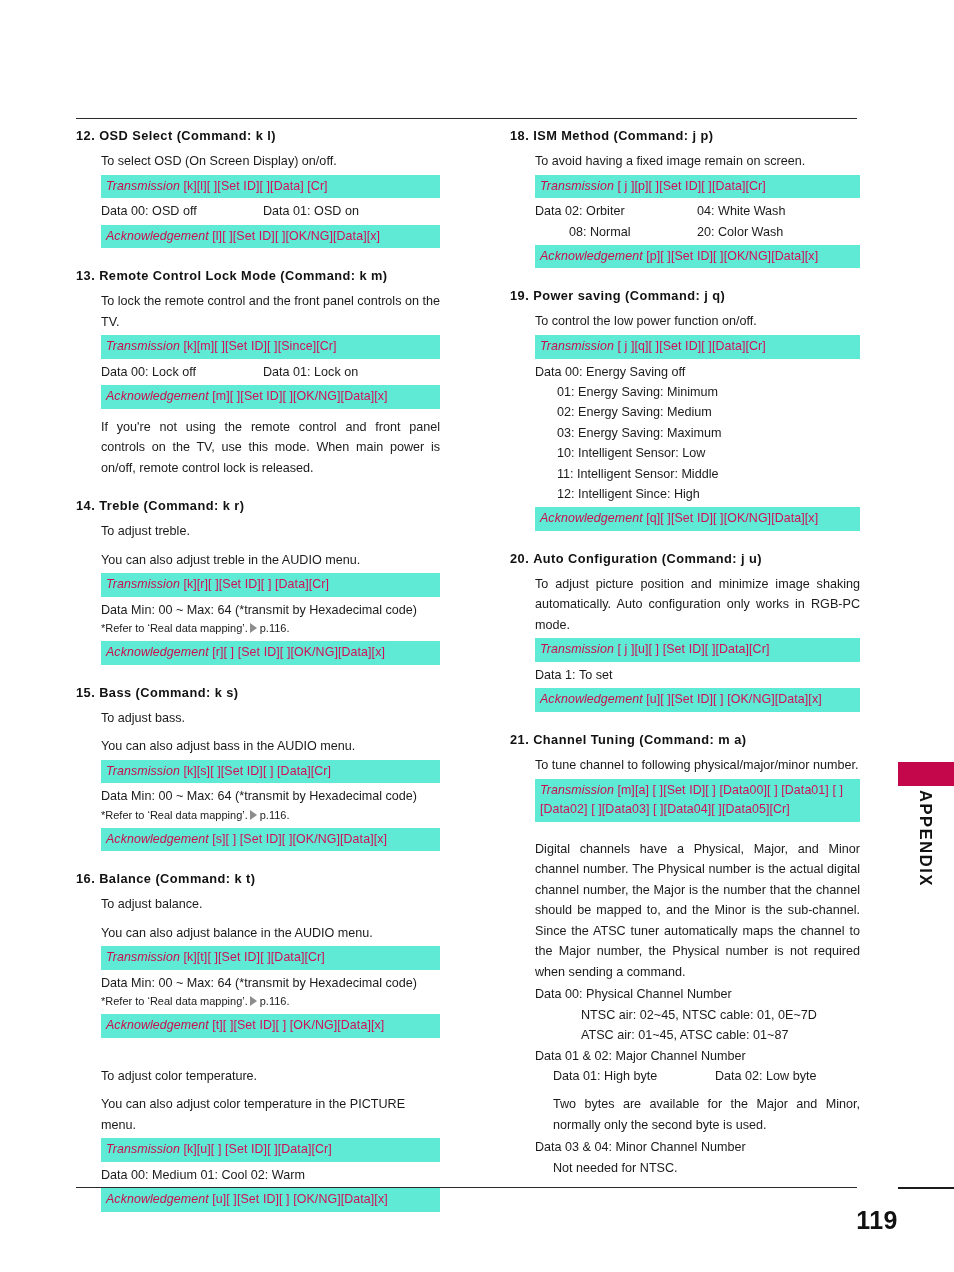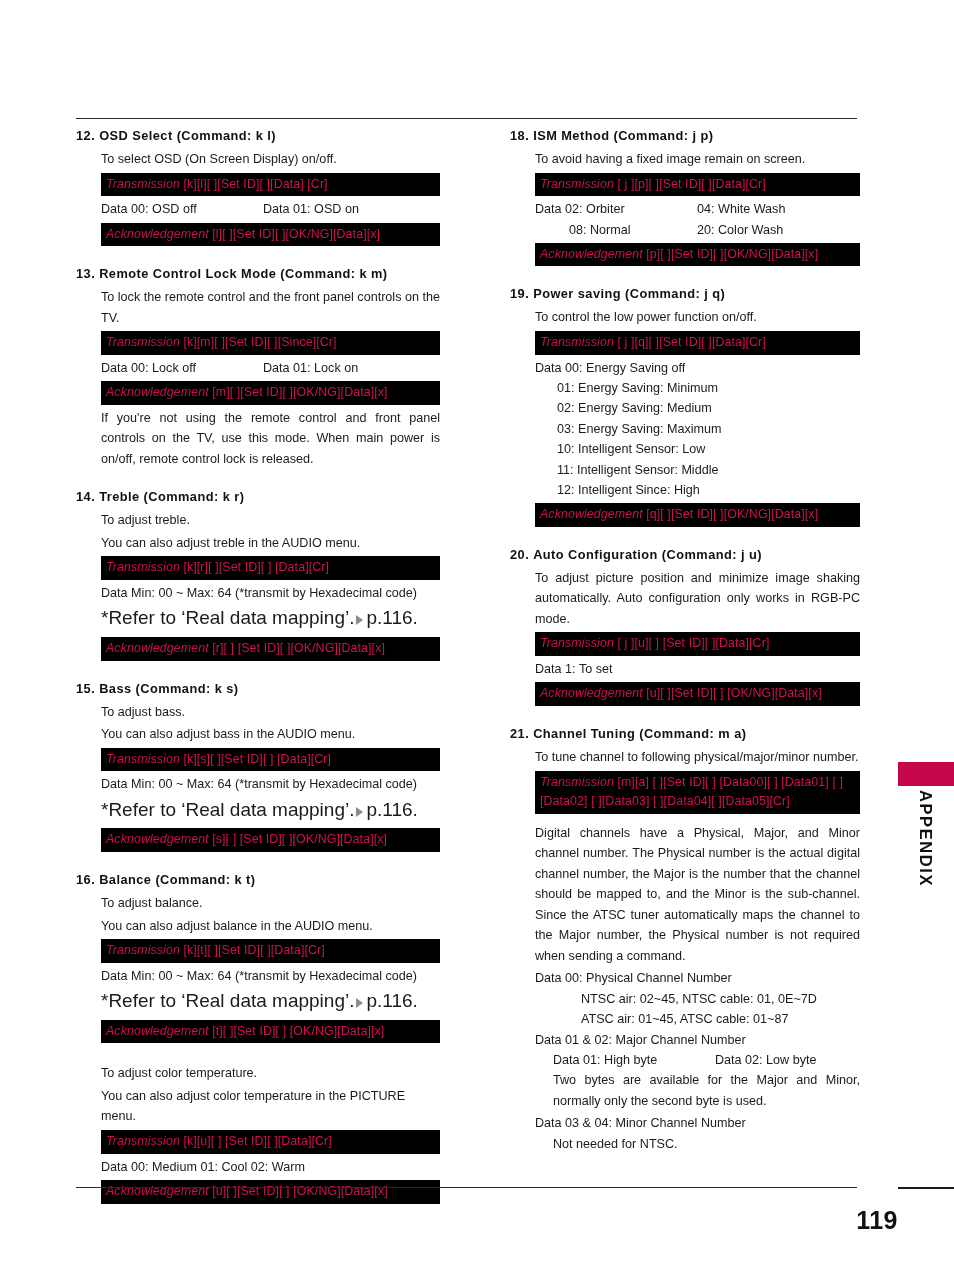--- a/index.html
+++ b/index.html
@@ -70,27 +70,27 @@
     white-space: nowrap;
   }
   .sec-head .num { margin-right: 4px; }
 
   .body-block { padding-left: 25px; }
 
   .para {
     font-size: 12.6px;
     line-height: 1.63;
     color: #1b1b1b;
-    margin: 0 0 2px 0;
+    margin: 8px 0 2px 0;
   }
   .para.justify { text-align: justify; }
 
   
   .cmd {
-    background: #000000;
+    background: #5eead4;
     font-size: 12.4px;
     line-height: 1.58;
     padding: 2px 5px 2px 5px;
     margin: 3px 0 3px 0;
     color: #c8104e;
     white-space: nowrap;
   }
   .cmd.wrap { white-space: normal; }
   .cmd .lbl {
     font-style: italic;
@@ -111,21 +111,21 @@
     white-space: nowrap;
   }
   .dataline .c1 { display: inline-block; }
   .dataline .c2 { display: inline-block; }
 
   .indent-1 { padding-left: 22px; }
   .indent-2 { padding-left: 46px; }
   .indent-3 { padding-left: 18px; }
 
   .note {
-    font-size: 19px;
+    font-size: 11px;
     line-height: 1.62;
     margin: 0;
     white-space: nowrap;
   }
   .tri {
     display: inline-block;
     width: 0; height: 0;
     border-left: 7px solid #8d8d8d;
     border-top: 5px solid transparent;
     border-bottom: 5px solid transparent;

